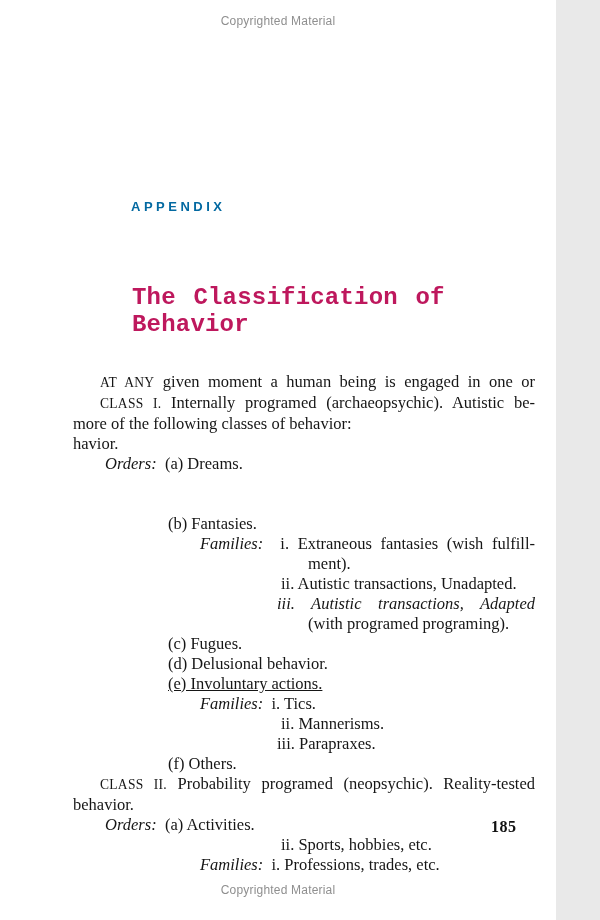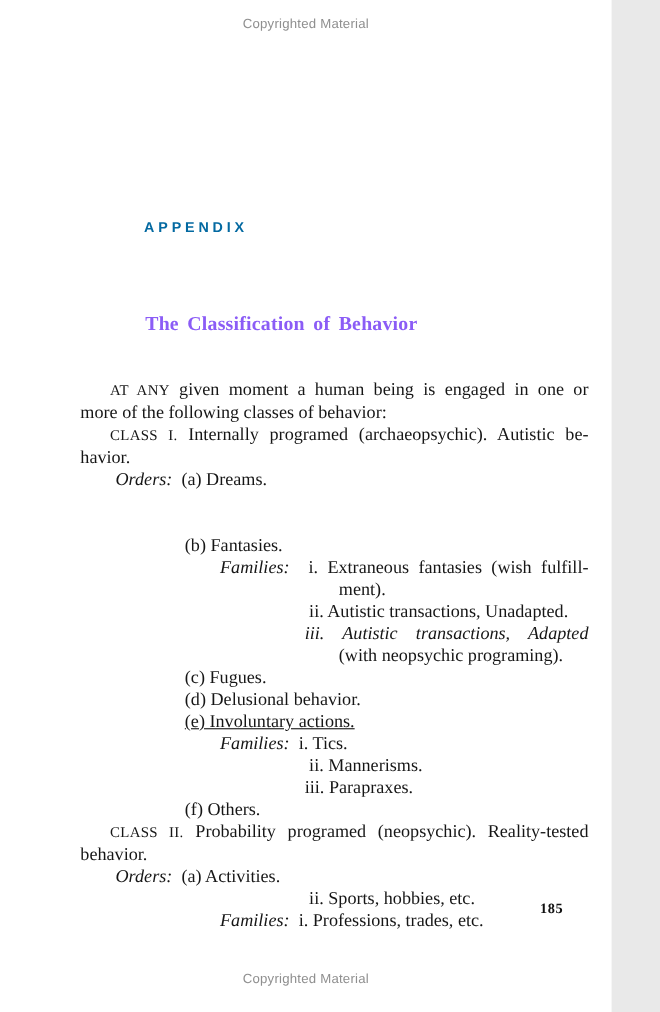--- a/index.html
+++ b/index.html
@@ -30,68 +30,68 @@
     font-family: "Liberation Sans", sans-serif;
     font-weight: bold;
     font-size: 13px;
     letter-spacing: 3.5px;
     color: #0369a1;
   }
   .title {
     position: absolute;
     left: 132px;
     top: 284px;
-    font-family: Liberation Serif, serif;
+    font-family: Liberation Mono, monospace;
     font-weight: bold;
-    font-size: 18px;
+    font-size: 24px;
     letter-spacing: 0.2px;
     word-spacing: 3px;
-    color: #8b5cf6;
+    color: #be185d;
   }
   .body-text {
     position: absolute;
     left: 73px;
-    top: 344px;
+    top: 372px;
     width: 462px;
     font-size: 16.5px;
     line-height: 20px;
   }
   .line { white-space: pre-wrap; }
   .line.just { text-align: justify; text-align-last: justify; }
   .sc { text-transform: uppercase; font-size: 0.82em; letter-spacing: 0.3px; }
   .it { font-style: italic; }
   .page-number {
     position: absolute;
     left: 491px;
     top: 818px;
-    font-size: 13px;
+    font-size: 16px;
     font-weight: bold;
     letter-spacing: 0.5px;
     color: #111;
   }
 </style>
 </head>
 <body>
 
 <div class="page">
   <div class="copyright top">Copyrighted Material</div>
   <div class="appendix">APPENDIX</div>
   <div class="title">The Classification of Behavior</div>
   <div class="body-text" id="body-lines">
       <div class="line just" style="padding-left: 27px;"><span class="sc">At any</span><span> given moment a human being is engaged in one or</span></div>
+      <div class="line just" style="padding-left: 27px;"><span class="sc">Class I.</span><span> Internally programed (archaeopsychic). Autistic be-</span></div>
       <div class="line" style="padding-left: 0px;"><span>more of the following classes of behavior:</span></div>
-      <div class="line just" style="padding-left: 27px;"><span class="sc">Class I.</span><span> Internally programed (archaeopsychic). Autistic be-</span></div>
       <div class="line" style="padding-left: 0px;"><span>havior.</span></div>
       <div class="line" style="padding-left: 32px;"><span class="it">Orders:</span><span>  (a) Dreams.</span></div>
       <div class="line" style="padding-left: 95px; margin-top: 40px;"><span>(b) Fantasies.</span></div>
       <div class="line just" style="padding-left: 127px;"><span class="it">Families:</span><span>  i. Extraneous fantasies (wish fulfill-</span></div>
       <div class="line" style="padding-left: 235px;"><span>ment).</span></div>
       <div class="line" style="padding-left: 208px;"><span>ii. Autistic transactions, Unadapted.</span></div>
       <div class="line just" style="padding-left: 204px; font-style: italic;"><span>iii. Autistic transactions, Adapted</span></div>
-      <div class="line" style="padding-left: 235px;"><span>(with neopsychic programing).</span></div>
+      <div class="line" style="padding-left: 235px;"><span>(with programed programing).</span></div>
       <div class="line" style="padding-left: 95px;"><span>(c) Fugues.</span></div>
       <div class="line" style="padding-left: 95px;"><span>(d) Delusional behavior.</span></div>
       <div class="line" style="padding-left: 95px; text-decoration: underline;"><span>(e) Involuntary actions.</span></div>
       <div class="line" style="padding-left: 127px;"><span class="it">Families:</span><span>  i. Tics.</span></div>
       <div class="line" style="padding-left: 208px;"><span>ii. Mannerisms.</span></div>
       <div class="line" style="padding-left: 204px;"><span>iii. Parapraxes.</span></div>
       <div class="line" style="padding-left: 95px;"><span>(f) Others.</span></div>
       <div class="line just" style="padding-left: 27px;"><span class="sc">Class II.</span><span> Probability programed (neopsychic). Reality-tested</span></div>
       <div class="line" style="padding-left: 0px;"><span>behavior.</span></div>
       <div class="line" style="padding-left: 32px;"><span class="it">Orders:</span><span>  (a) Activities.</span></div>

